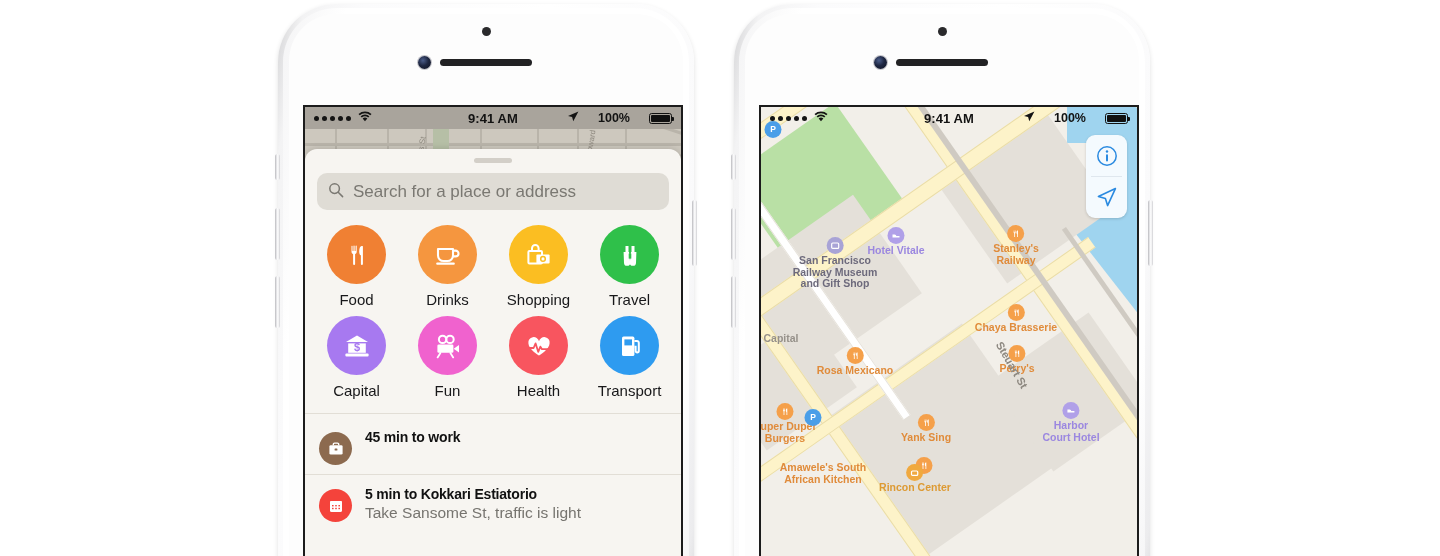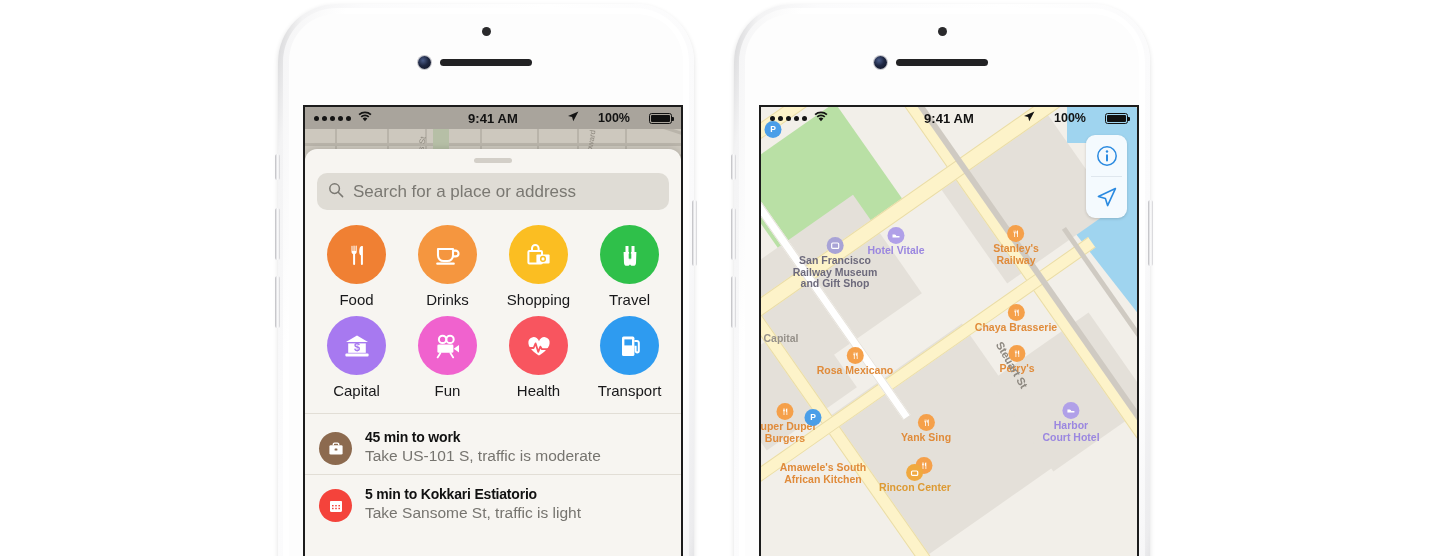--- a/index.html
+++ b/index.html
@@ -344,21 +344,20 @@
           <div class="row">
             <div class="ic" style="background:#8C6A4F">
               <svg width="18" height="18" viewBox="0 0 18 18">
                 <path d="M6.3 5.2V4.3a1.2 1.2 0 0 1 1.2-1.2h3a1.2 1.2 0 0 1 1.2 1.2v.9" fill="none" stroke="#fff" stroke-width="1.4"></path>
                 <rect x="2.4" y="5.2" width="13.2" height="9.4" rx="1.4" fill="#fff"></rect>
                 <rect x="7.6" y="8.4" width="2.8" height="2" rx=".5" fill="#8C6A4F"></rect>
               </svg>
             </div>
             <div>
               <div class="ttl">45 min to work</div>
-              <div class="sub">Take US-101 S, traffic is moderate</div>
             </div>
           </div>
 
           <div class="rowsep"></div>
 
           <div class="row">
             <div class="ic" style="background:#F4433B">
               <svg width="18" height="18" viewBox="0 0 18 18">
                 <rect x="3" y="4" width="12" height="11" rx="1.6" fill="#fff"></rect>
                 <rect x="3" y="4" width="12" height="2.6" rx="1.2" fill="#fff"></rect>

